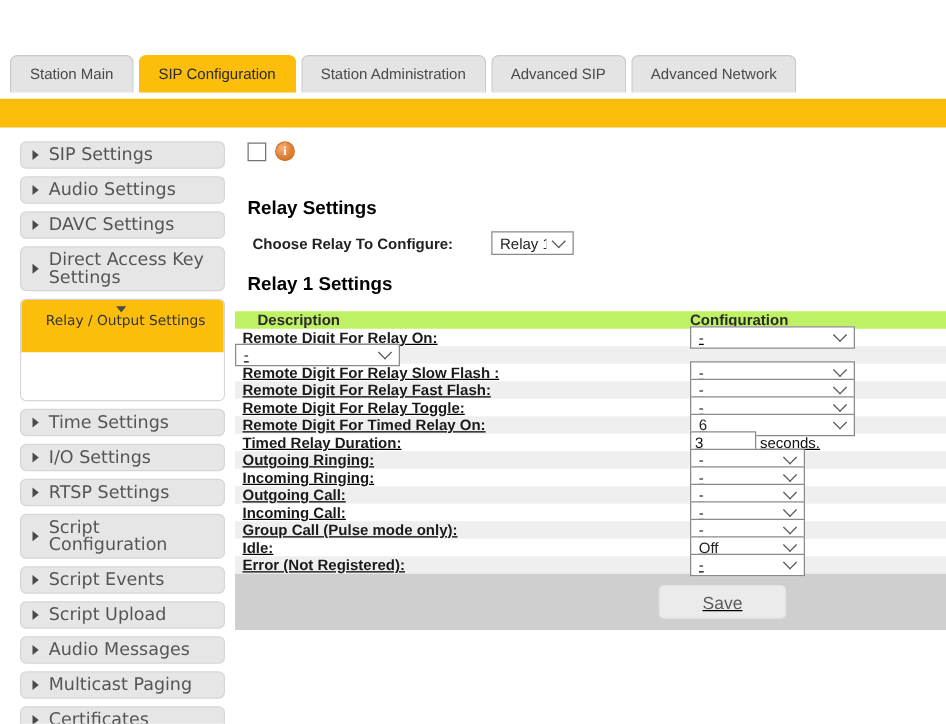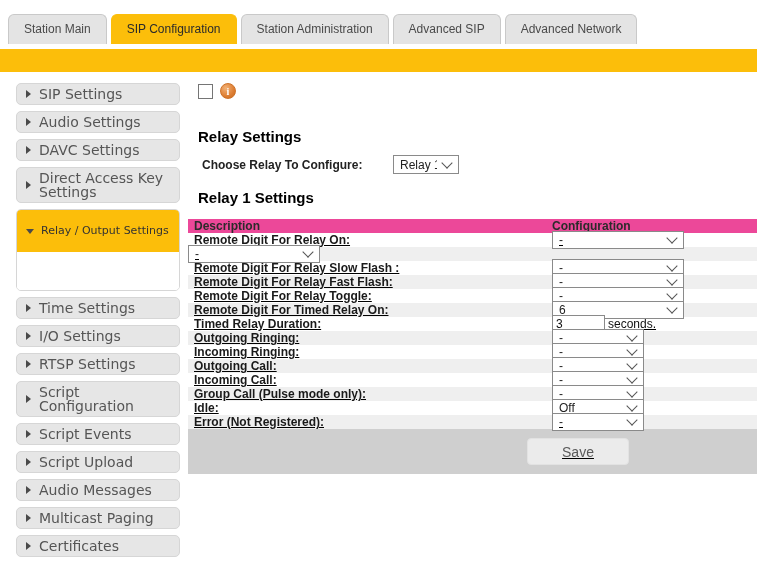--- a/index.html
+++ b/index.html
@@ -1,21 +1,21 @@
 <!DOCTYPE html>
 <html><head>
 <meta charset="utf-8">
 <style>
   html,body{margin:0;padding:0;}
   body{
     width:757px;height:579px;overflow:hidden;background:#ffffff;
     font-family:"Liberation Sans", sans-serif;position:relative;
   }
   
-  .tabbar{display:flex;align-items:flex-end;gap:4px;padding:3px 0 0 8px;height:44px;box-sizing:border-box;}
+  .tabbar{display:flex;align-items:flex-end;gap:4px;padding:3px 0 0 8px;height:44px;box-sizing:border-box;margin-top:30px;}
   .tab{
     background:#e4e4e4;border:1px solid #c9c9c9;border-bottom:none;
     border-radius:6px 6px 0 0;padding:0 15px;height:29px;line-height:29px;
     font-size:12px;color:#4a4a4a;cursor:pointer;white-space:nowrap;
   }
   .tab.active{background:#fcbe0a;border-color:#fcbe0a;color:#2b2b2b;}
   .yellow-band{height:23px;background:#fcbe0a;margin-top:5px;}
 
   
   .layout{display:flex;align-items:flex-start;}
@@ -25,21 +25,21 @@
     margin-bottom:6px;display:flex;align-items:center;padding:3px 4px 3px 9px;
     min-height:22px;font-size:14px;line-height:14px;color:#555;cursor:pointer;
   }
   .tri-right{width:0;height:0;border-top:4px solid transparent;border-bottom:4px solid transparent;
     border-left:5px solid #4a4a4a;margin-right:8px;flex:none;}
   .tri-down{width:0;height:0;border-left:4px solid transparent;border-right:4px solid transparent;
     border-top:5px solid #4a4a4a;margin-right:7px;flex:none;}
   .side-active{border:1px solid #d6d6d6;border-radius:5px;margin-bottom:6px;overflow:hidden;}
   .side-active .head{
     background:#fcbe0a;display:flex;align-items:center;min-height:42px;box-sizing:border-box;
-    padding:5px 4px 5px 9px;font-size:11px;line-height:14px;color:#333;cursor:pointer;
+    padding:5px 4px 5px 9px;font-size:11px;line-height:14px;color:#333;cursor:pointer;flex-direction:column;
   }
   .side-active .body{background:#ffffff;height:38px;}
 
   
   .main{flex:1;margin:10px 0 0 8px;min-width:0;}
   .adv-row{display:flex;align-items:center;height:18px;}
   .adv-label{font-size:13px;font-weight:bold;color:#111;}
   .checkbox{width:13px;height:13px;border:1px solid #757575;background:#fff;margin-left:10px;cursor:pointer;}
   .info-icon{
     width:16px;height:16px;border-radius:50%;margin-left:7px;box-sizing:border-box;
@@ -58,21 +58,21 @@
     box-sizing:border-box;background:#fff;border:1px solid #8a8a8a;height:19px;
     display:flex;align-items:center;padding:0 6px;font-size:12px;color:#222;cursor:pointer;
   }
   .selectbox .val{flex:1;overflow:hidden;white-space:nowrap;}
   .chev{width:7px;height:7px;border-right:1.5px solid #555;border-bottom:1.5px solid #555;
     transform:rotate(45deg);margin:-4px 1px 0 6px;flex:none;}
   .relay-select{width:66px;}
 
   
   .table{margin-top:13px;font-size:12px;}
-  .thead{display:flex;align-items:center;background:#ec4899;height:14px;font-weight:bold;color:#2b2b2b;}
+  .thead{display:flex;align-items:center;background:#bef264;height:14px;font-weight:bold;color:#2b2b2b;padding-left:12px;}
   .col-desc{flex:1;padding-left:6px;}
   .col-conf{width:205px;flex:none;}
   .trow{display:flex;align-items:center;height:14px;text-decoration:underline;}
   .tbody .trow:nth-child(even){background:#efefef;}
   .trow .rlabel{flex:1;padding-left:6px;font-weight:bold;color:#1a1a1a;}
   .conf-cell{width:205px;flex:none;display:flex;align-items:center;}
   .sel-wide{width:132px;height:18px;}
   .sel-narrow{width:92px;height:18px;}
   .num-input{
     width:53px;height:18px;border:1px solid #8a8a8a;font-size:12px;padding:0 3px;

